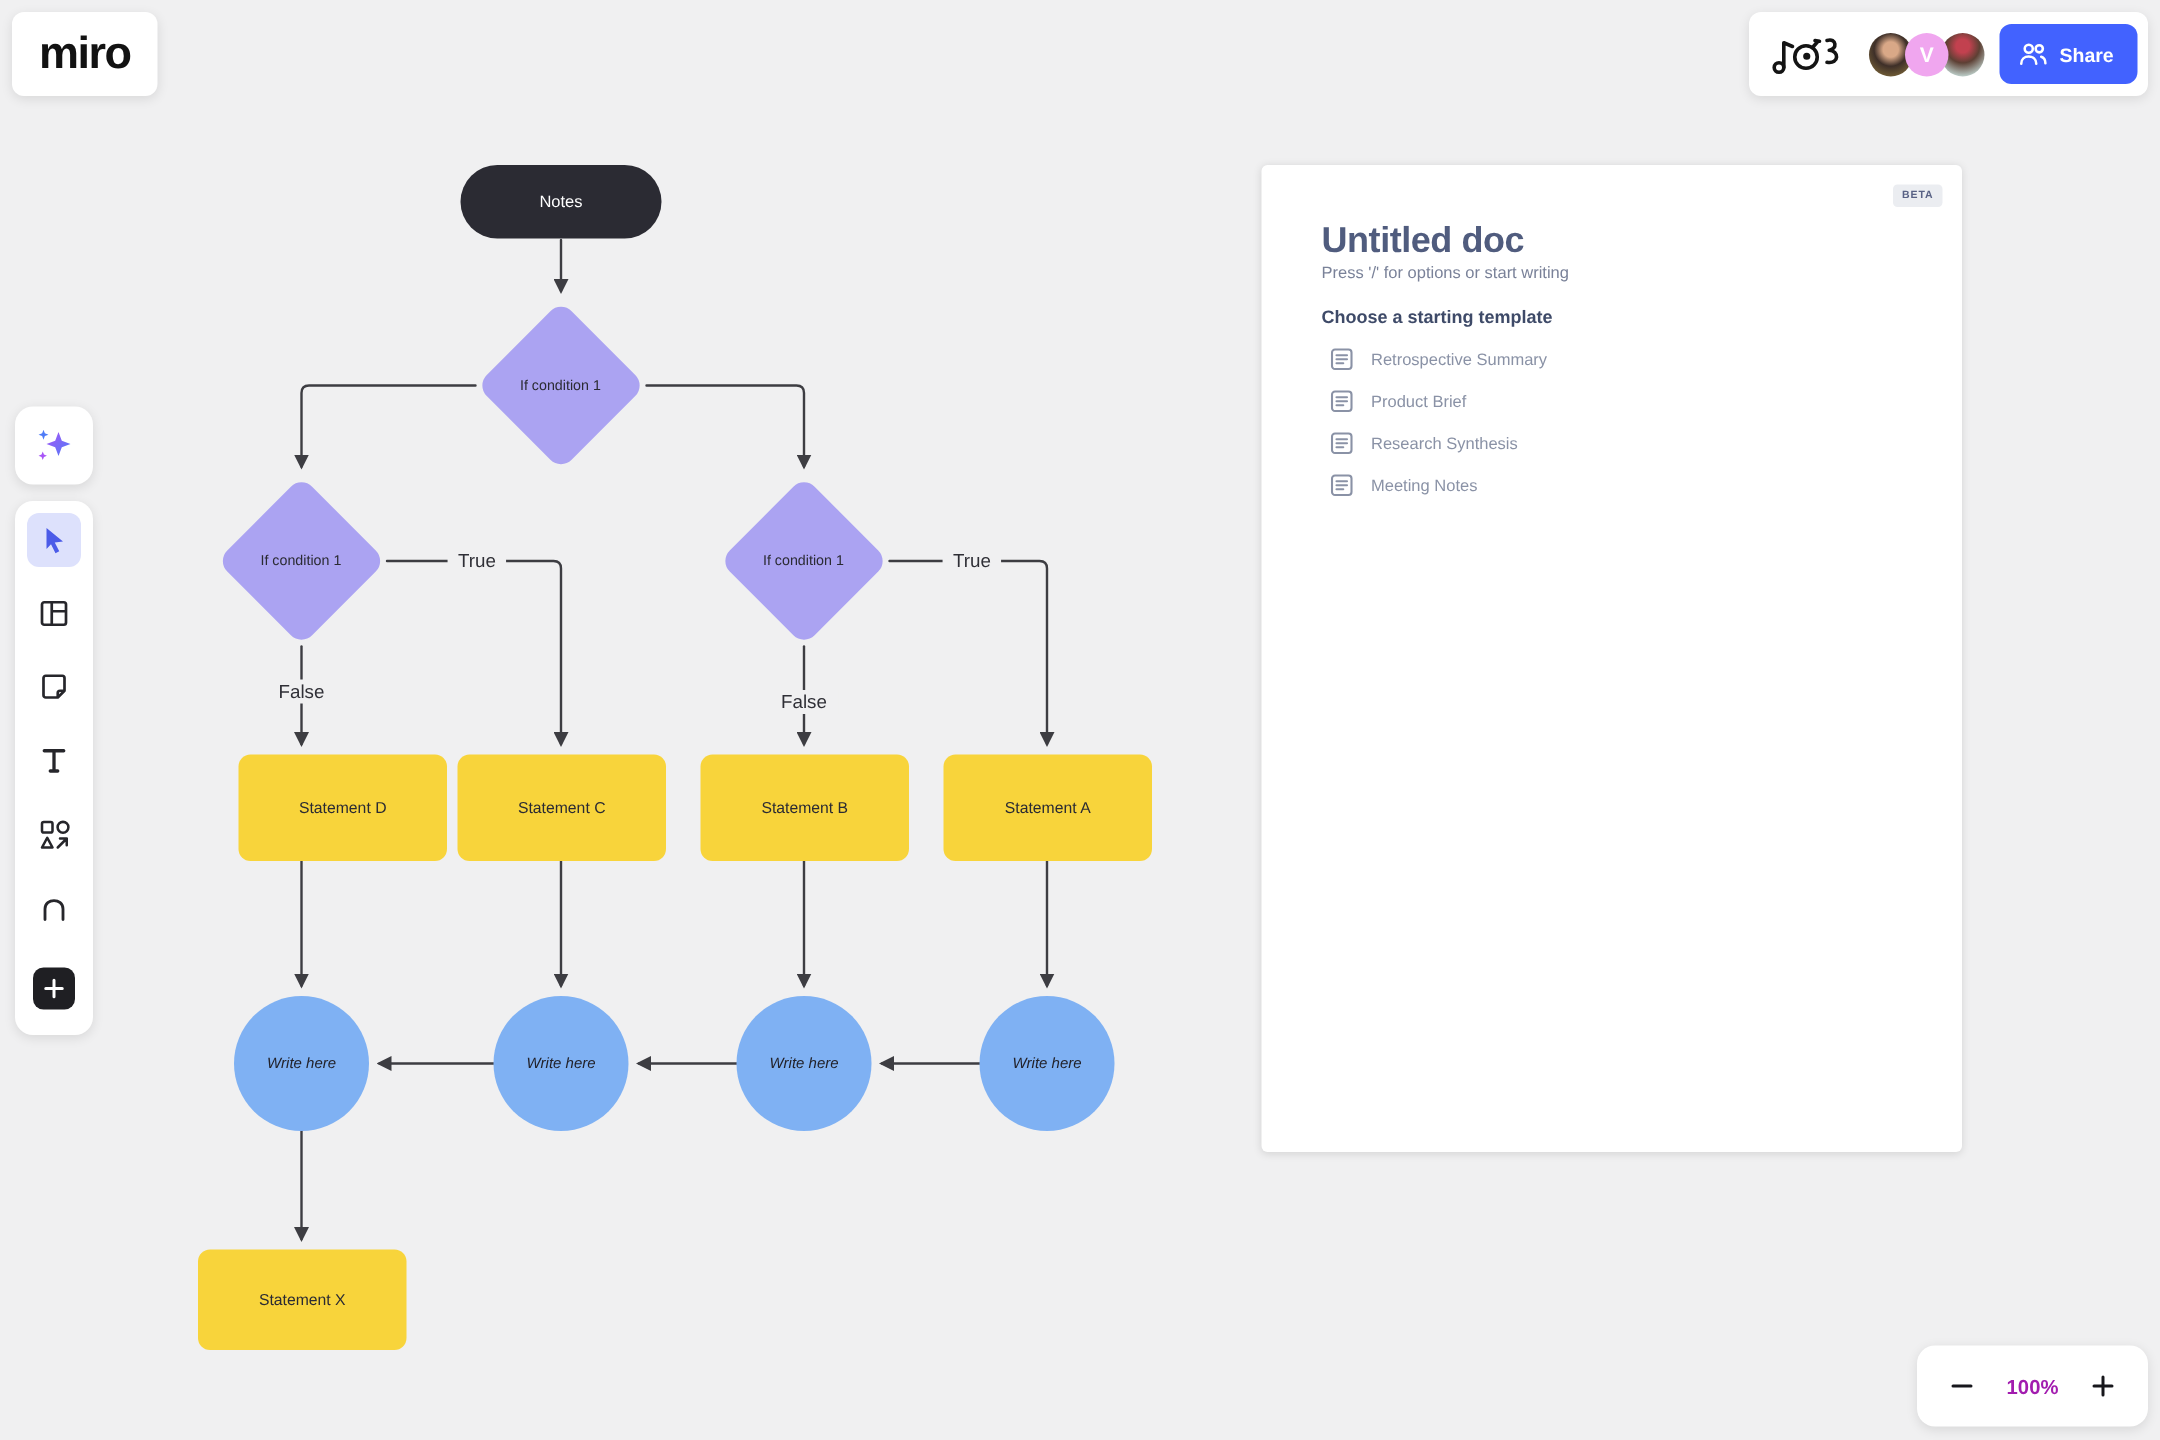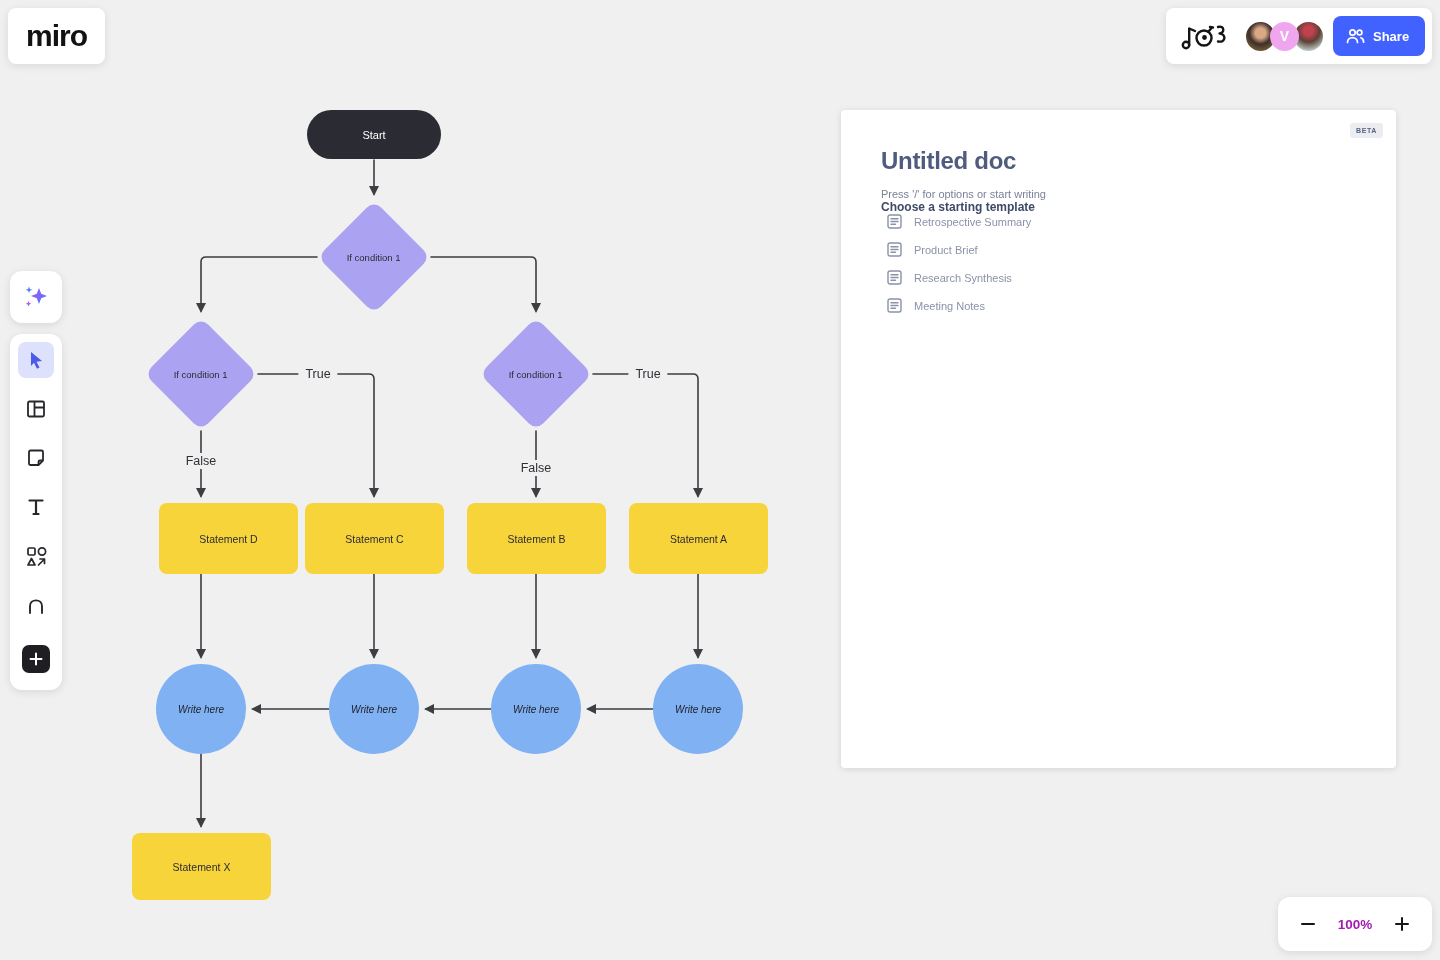--- a/index.html
+++ b/index.html
@@ -44,26 +44,26 @@
   .s3 { left:467px; top:503px; } .s4 { left:629px; top:503px; }
   .sx { left:132px; top:833px; width:139px; height:67px; }
   .circle { width:90px; height:90px; border-radius:50%; background:#7FB1F3; color:#22222a; font-size:10px;font-style:italic; }
   .c1 { left:156px; top:664px; } .c2 { left:329px; top:664px; }
   .c3 { left:491px; top:664px; } .c4 { left:653px; top:664px; }
 
   svg.connectors { position:absolute; left:0; top:0; z-index:1; pointer-events:none; }
   .edge-label { position:absolute; z-index:3; transform:translate(-50%,-50%); background:#F0F0F1; padding:1px 7px; font-size:12.5px; color:#2F2F36; }
 
   
-  .doc-panel { left:841px; top:110px; width:555px; height:658px; border-radius:4px; box-shadow:0 1px 6px rgba(0,0,0,.12); padding:14px 20px 0 40px; }
+  .doc-panel { left:841px; top:110px; width:467px; height:658px; border-radius:4px; box-shadow:0 1px 6px rgba(0,0,0,.12); padding:14px 20px 0 40px; }
   .beta-badge { position:absolute; right:13px; top:13px; background:#EBEDF1; color:#596285; font-size:7px; font-weight:700; letter-spacing:.6px; padding:4px 6px; border-radius:3px; }
   .doc-title { margin-top:23px; font-size:24px; font-weight:700; color:#505C7E; letter-spacing:-.3px; }
-  .doc-placeholder { margin-top:13px; font-size:11px; color:#7A8299; }
-  .doc-heading { margin-top:0; font-size:12px; font-weight:700; color:#3E4A68; }
-  .tpl-list { display:flex; flex-direction:column; gap:13px; }
+  .doc-placeholder { margin-top:1px; font-size:11px; color:#7A8299; }
+  .doc-heading { margin-top:16px; font-size:12px; font-weight:700; color:#3E4A68; }
+  .tpl-list { margin-top:14px; display:flex; flex-direction:column; gap:13px; }
   .tpl-item { display:flex; align-items:center; gap:12px; cursor:pointer; margin-left:6px; }
   .tpl-item svg { flex:0 0 auto; }
   .tpl-label { font-size:11px; color:#8A92A6; }
 
   
   .zoom-card { left:1278px; top:897px; width:154px; height:54px; border-radius:12px; display:flex; align-items:center; justify-content:space-between; padding:0 16px; }
   .zoom-btn { width:28px; height:28px; border:none; background:transparent; display:flex; align-items:center; justify-content:center; cursor:pointer; }
   .zoom-level { font-size:13.5px; font-weight:600; color:#a21caf; }
 </style>
 </head>
@@ -87,21 +87,21 @@
     <path d="M374,574 V657" marker-end="url(#arr)"></path>
     <path d="M536,574 V657" marker-end="url(#arr)"></path>
     <path d="M698,574 V657" marker-end="url(#arr)"></path>
     <path d="M653,709 H588" marker-end="url(#arr)"></path>
     <path d="M491,709 H426" marker-end="url(#arr)"></path>
     <path d="M329,709 H253" marker-end="url(#arr)"></path>
     <path d="M201,754 V826" marker-end="url(#arr)"></path>
   </g>
 </svg>
 
-<div class="fc-node start-node">Start</div>
+<div class="fc-node start-node">Notes</div>
 
 <div class="fc-node diamond d-center">
     <span>If condition 1</span>
   </div>
 <div class="fc-node diamond d-left">
     <span>If condition 1</span>
   </div>
 <div class="fc-node diamond d-right">
     <span>If condition 1</span>
   </div>

